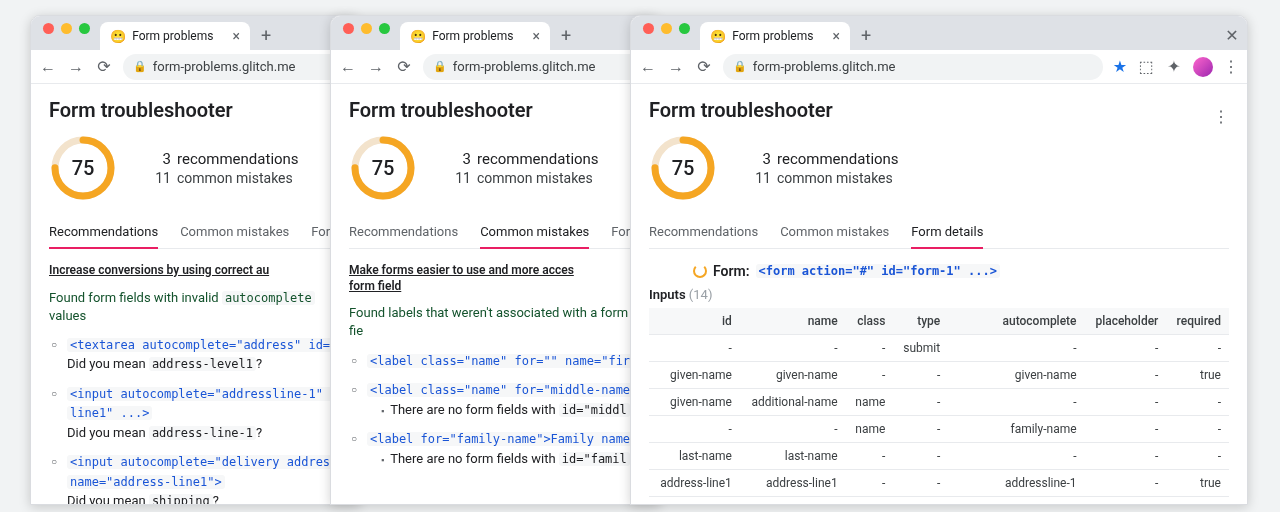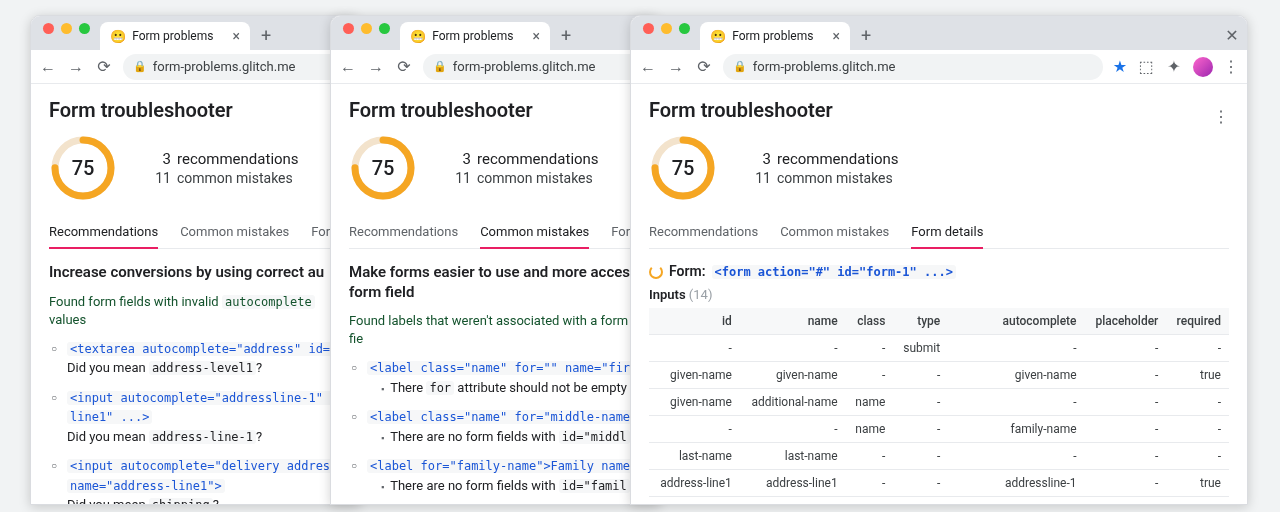--- a/index.html
+++ b/index.html
@@ -43,32 +43,32 @@
 .gauge svg { transform: rotate(-90deg); }
 .gauge .score { position: absolute; inset: 0; display: flex; align-items: center; justify-content: center; font-size: 20px; font-weight: 500; }
 .metrics .line1 { font-size: 15px; margin-bottom: 2px; }
 .metrics .line2 { font-size: 14px; color: #3c4043; }
 .metrics .n { display: inline-block; width: 22px; text-align: right; margin-right: 6px; }
 
 .tabs { display: flex; gap: 22px; border-bottom: 1px solid #e8eaed; margin-bottom: 14px; font-size: 13px; }
 .tabs .t { padding: 8px 0; color: #5f6368; cursor: pointer; white-space: nowrap; }
 .tabs .t.active { color: #202124; border-bottom: 2px solid #e91e63; margin-bottom: -1px; }
 
-.section-h { font-size: 15px; font-weight: 600; margin-bottom: 10px; line-height: 1.3; }
+.section-h { font-size: 12px; font-weight: 600; margin-bottom: 10px; line-height: 1.3; text-decoration: underline; }
 .body-text { font-size: 13px; color: #14532d; margin-bottom: 10px; line-height: 1.4; }
 code, .code { font-family: ui-monospace, Menlo, Consolas, monospace; font-size: 12px; background: #f6f7f8; padding: 0 3px; border-radius: 3px; }
 .code-link { color: #1a55d6; }
 ul.items { list-style: none; padding-left: 2px; }
 ul.items > li { position: relative; padding-left: 16px; margin-bottom: 10px; line-height: 1.5; }
 ul.items > li::before { content: "○"; position: absolute; left: 0; color: #5f6368; font-size: 10px; top: 2px; }
 ul.sub { list-style: none; padding-left: 14px; }
 ul.sub li::before { content: "▪"; color: #5f6368; margin-right: 6px; font-size: 9px; }
 
 
-.form-line { display: flex; align-items: flex-end; gap: 6px; font-size: 14px; font-weight: 600; margin-bottom: 8px; }
+.form-line { display: flex; align-items: center; gap: 6px; font-size: 14px; font-weight: 600; margin-bottom: 8px; margin-left: 44px; }
 .spinner { width: 14px; height: 14px; border: 2px solid #f5a623; border-top-color: transparent; border-radius: 50%; }
 .inputs-label { font-size: 13px; font-weight: 600; margin-bottom: 6px; }
 .inputs-label .count { color: #9aa0a6; font-weight: 400; }
 table.ft { width: 100%; border-collapse: collapse; font-size: 12px; }
 table.ft th, table.ft td { text-align: right; padding: 6px 8px; border-bottom: 1px solid #e8eaed; white-space: nowrap; }
 table.ft th { background: #f7f8f9; color: #3c4043; font-weight: 500; }
 table.ft td { color: #3c4043; }
 </style>
 </head>
 <body>
@@ -172,23 +172,21 @@
       <div class="tabs">
         <div class="t">Recommendations</div>
         <div class="t active">Common mistakes</div>
         <div class="t">For</div>
       </div>
       <div class="section-h">
         <span>Make forms easier to use and more acces</span><br><span>form field</span>
       </div>
       <div class="body-text">Found labels that weren't associated with a form fie</div>
       <ul class="items" id="list1">
-          <li><span class="code code-link">&lt;label class="name" for="" name="firs</span><ul class="sub">
-              <li>There <code>for</code> attribute should not be empty</li>
-            </ul></li>
+          <li><span class="code code-link">&lt;label class="name" for="" name="firs</span></li>
           <li><span class="code code-link">&lt;label class="name" for="middle-name"</span><ul class="sub">
               <li>There are no form fields with <code>id="middl</code></li>
             </ul></li>
           <li><span class="code code-link">&lt;label for="family-name"&gt;Family name&lt;</span><ul class="sub">
               <li>There are no form fields with <code>id="famil</code></li>
             </ul></li>
         </ul>
     </div>
   </div>
 

